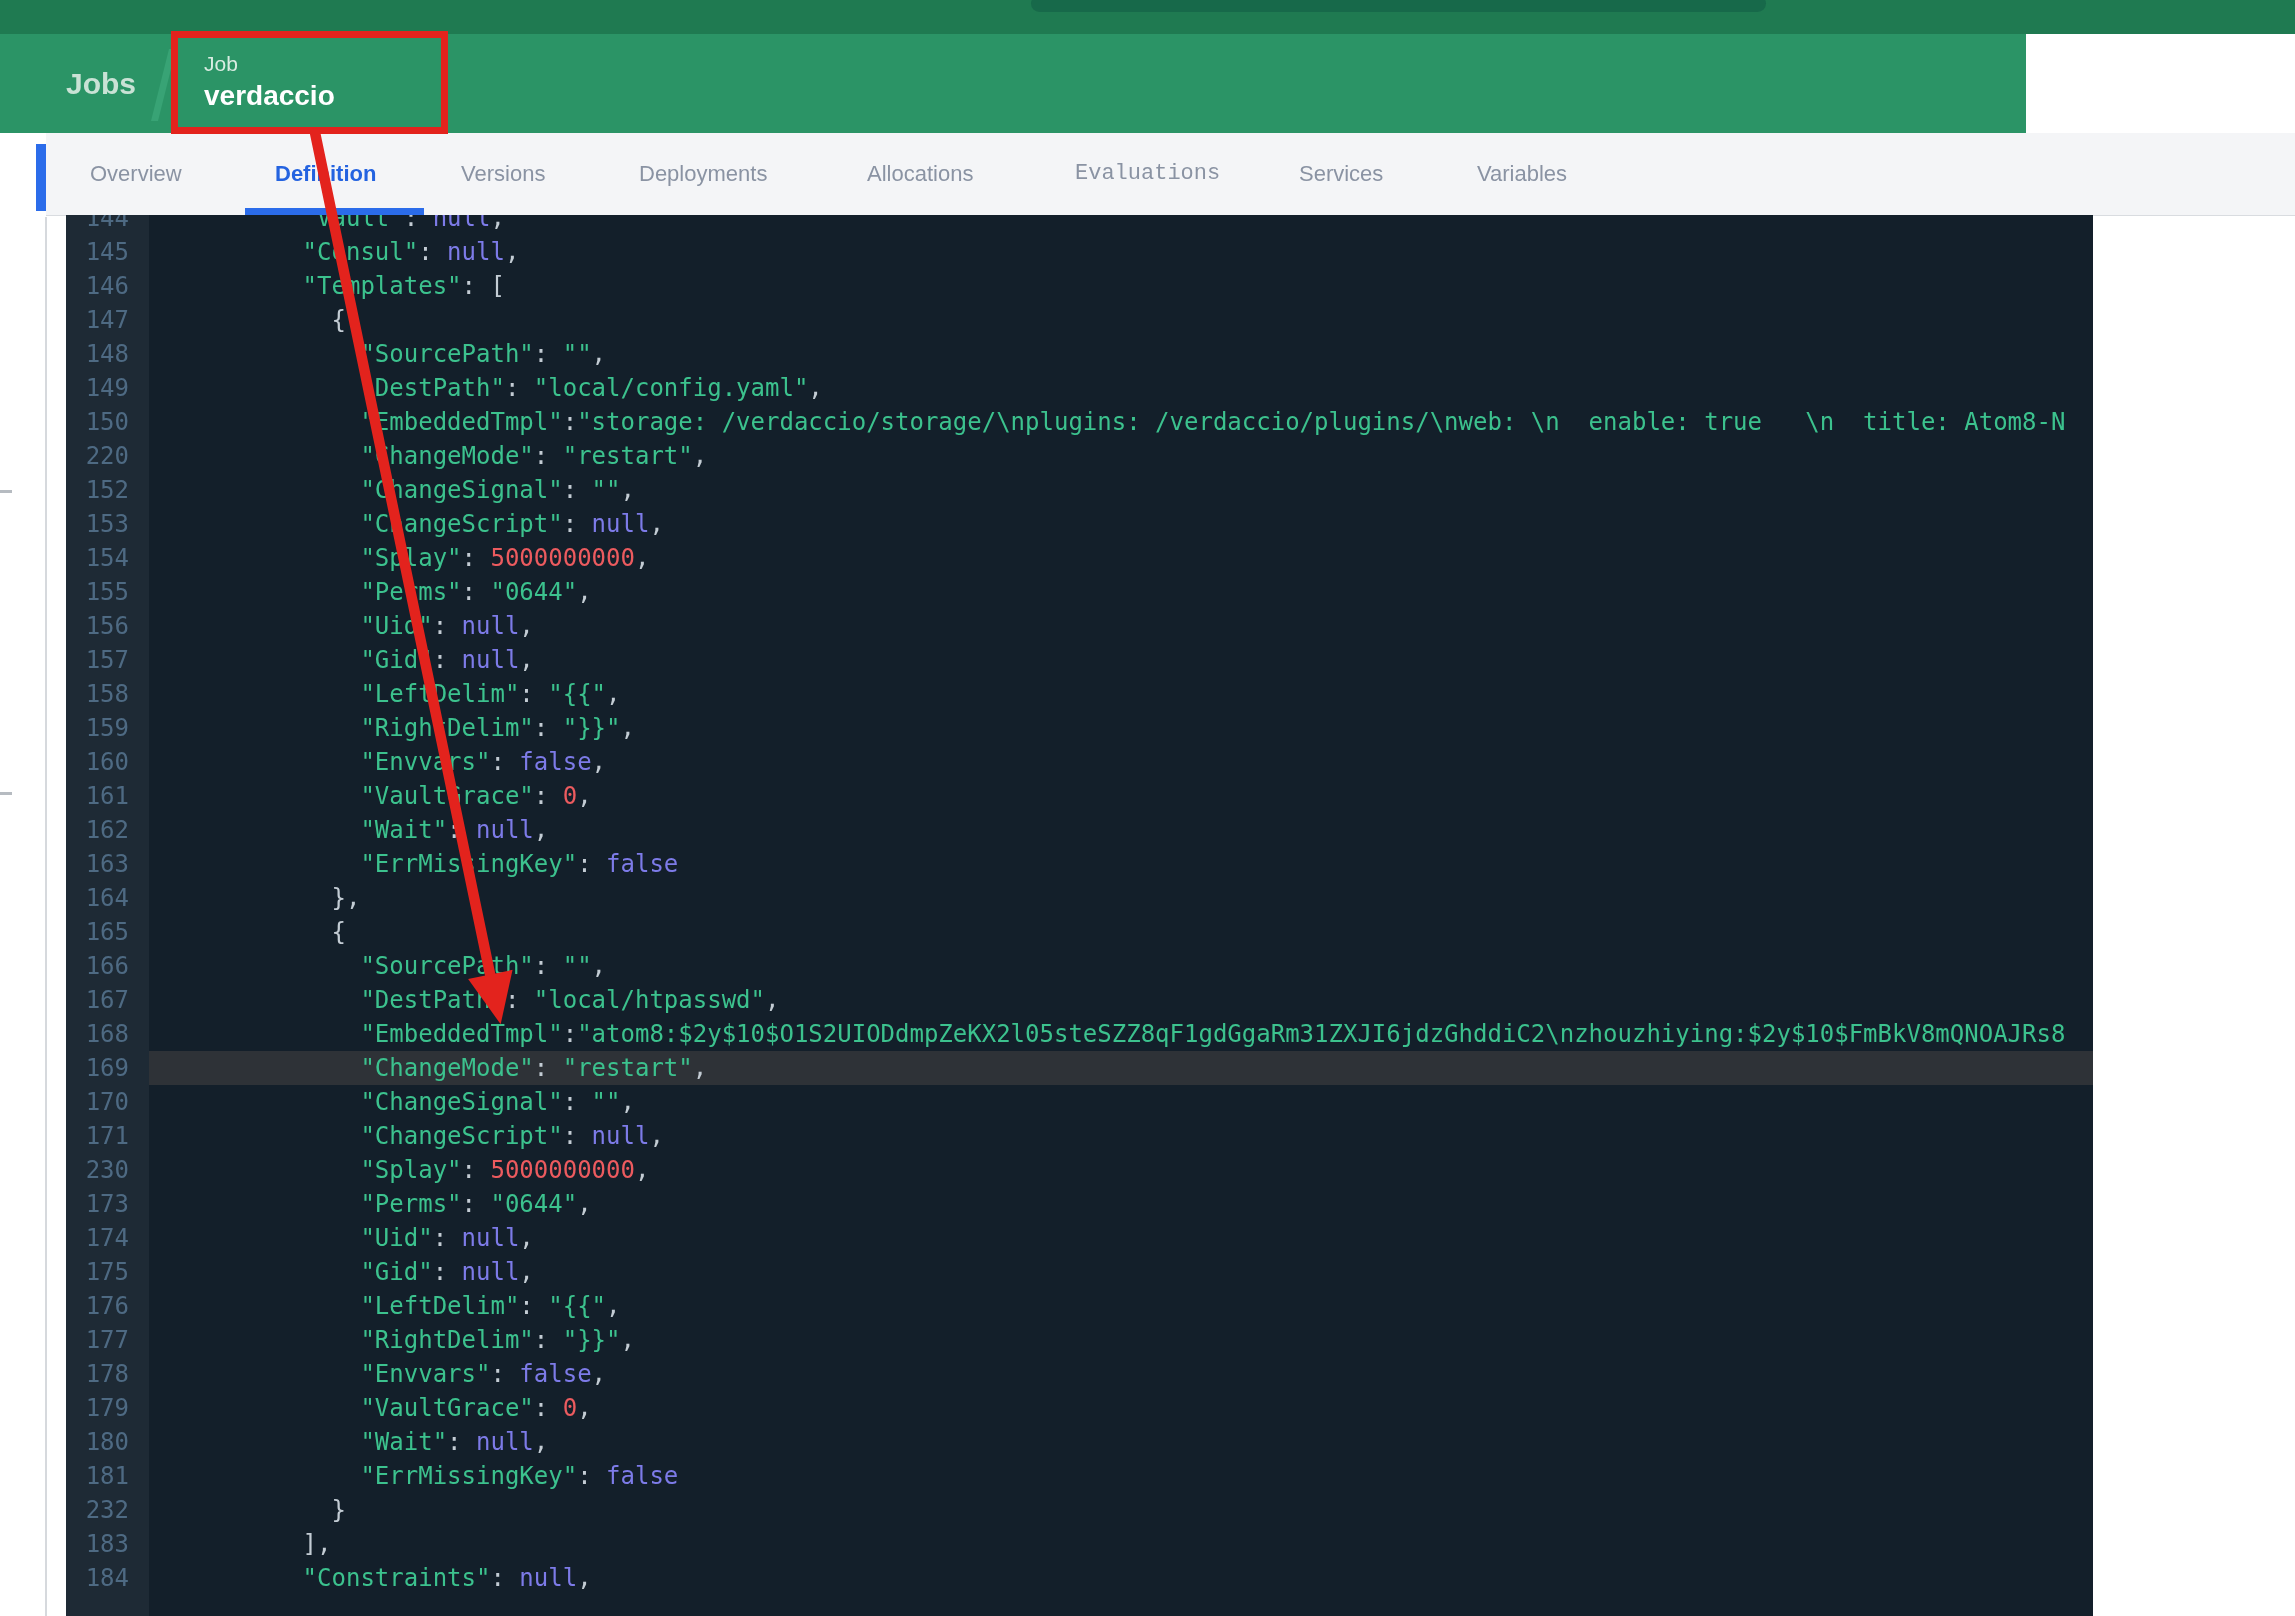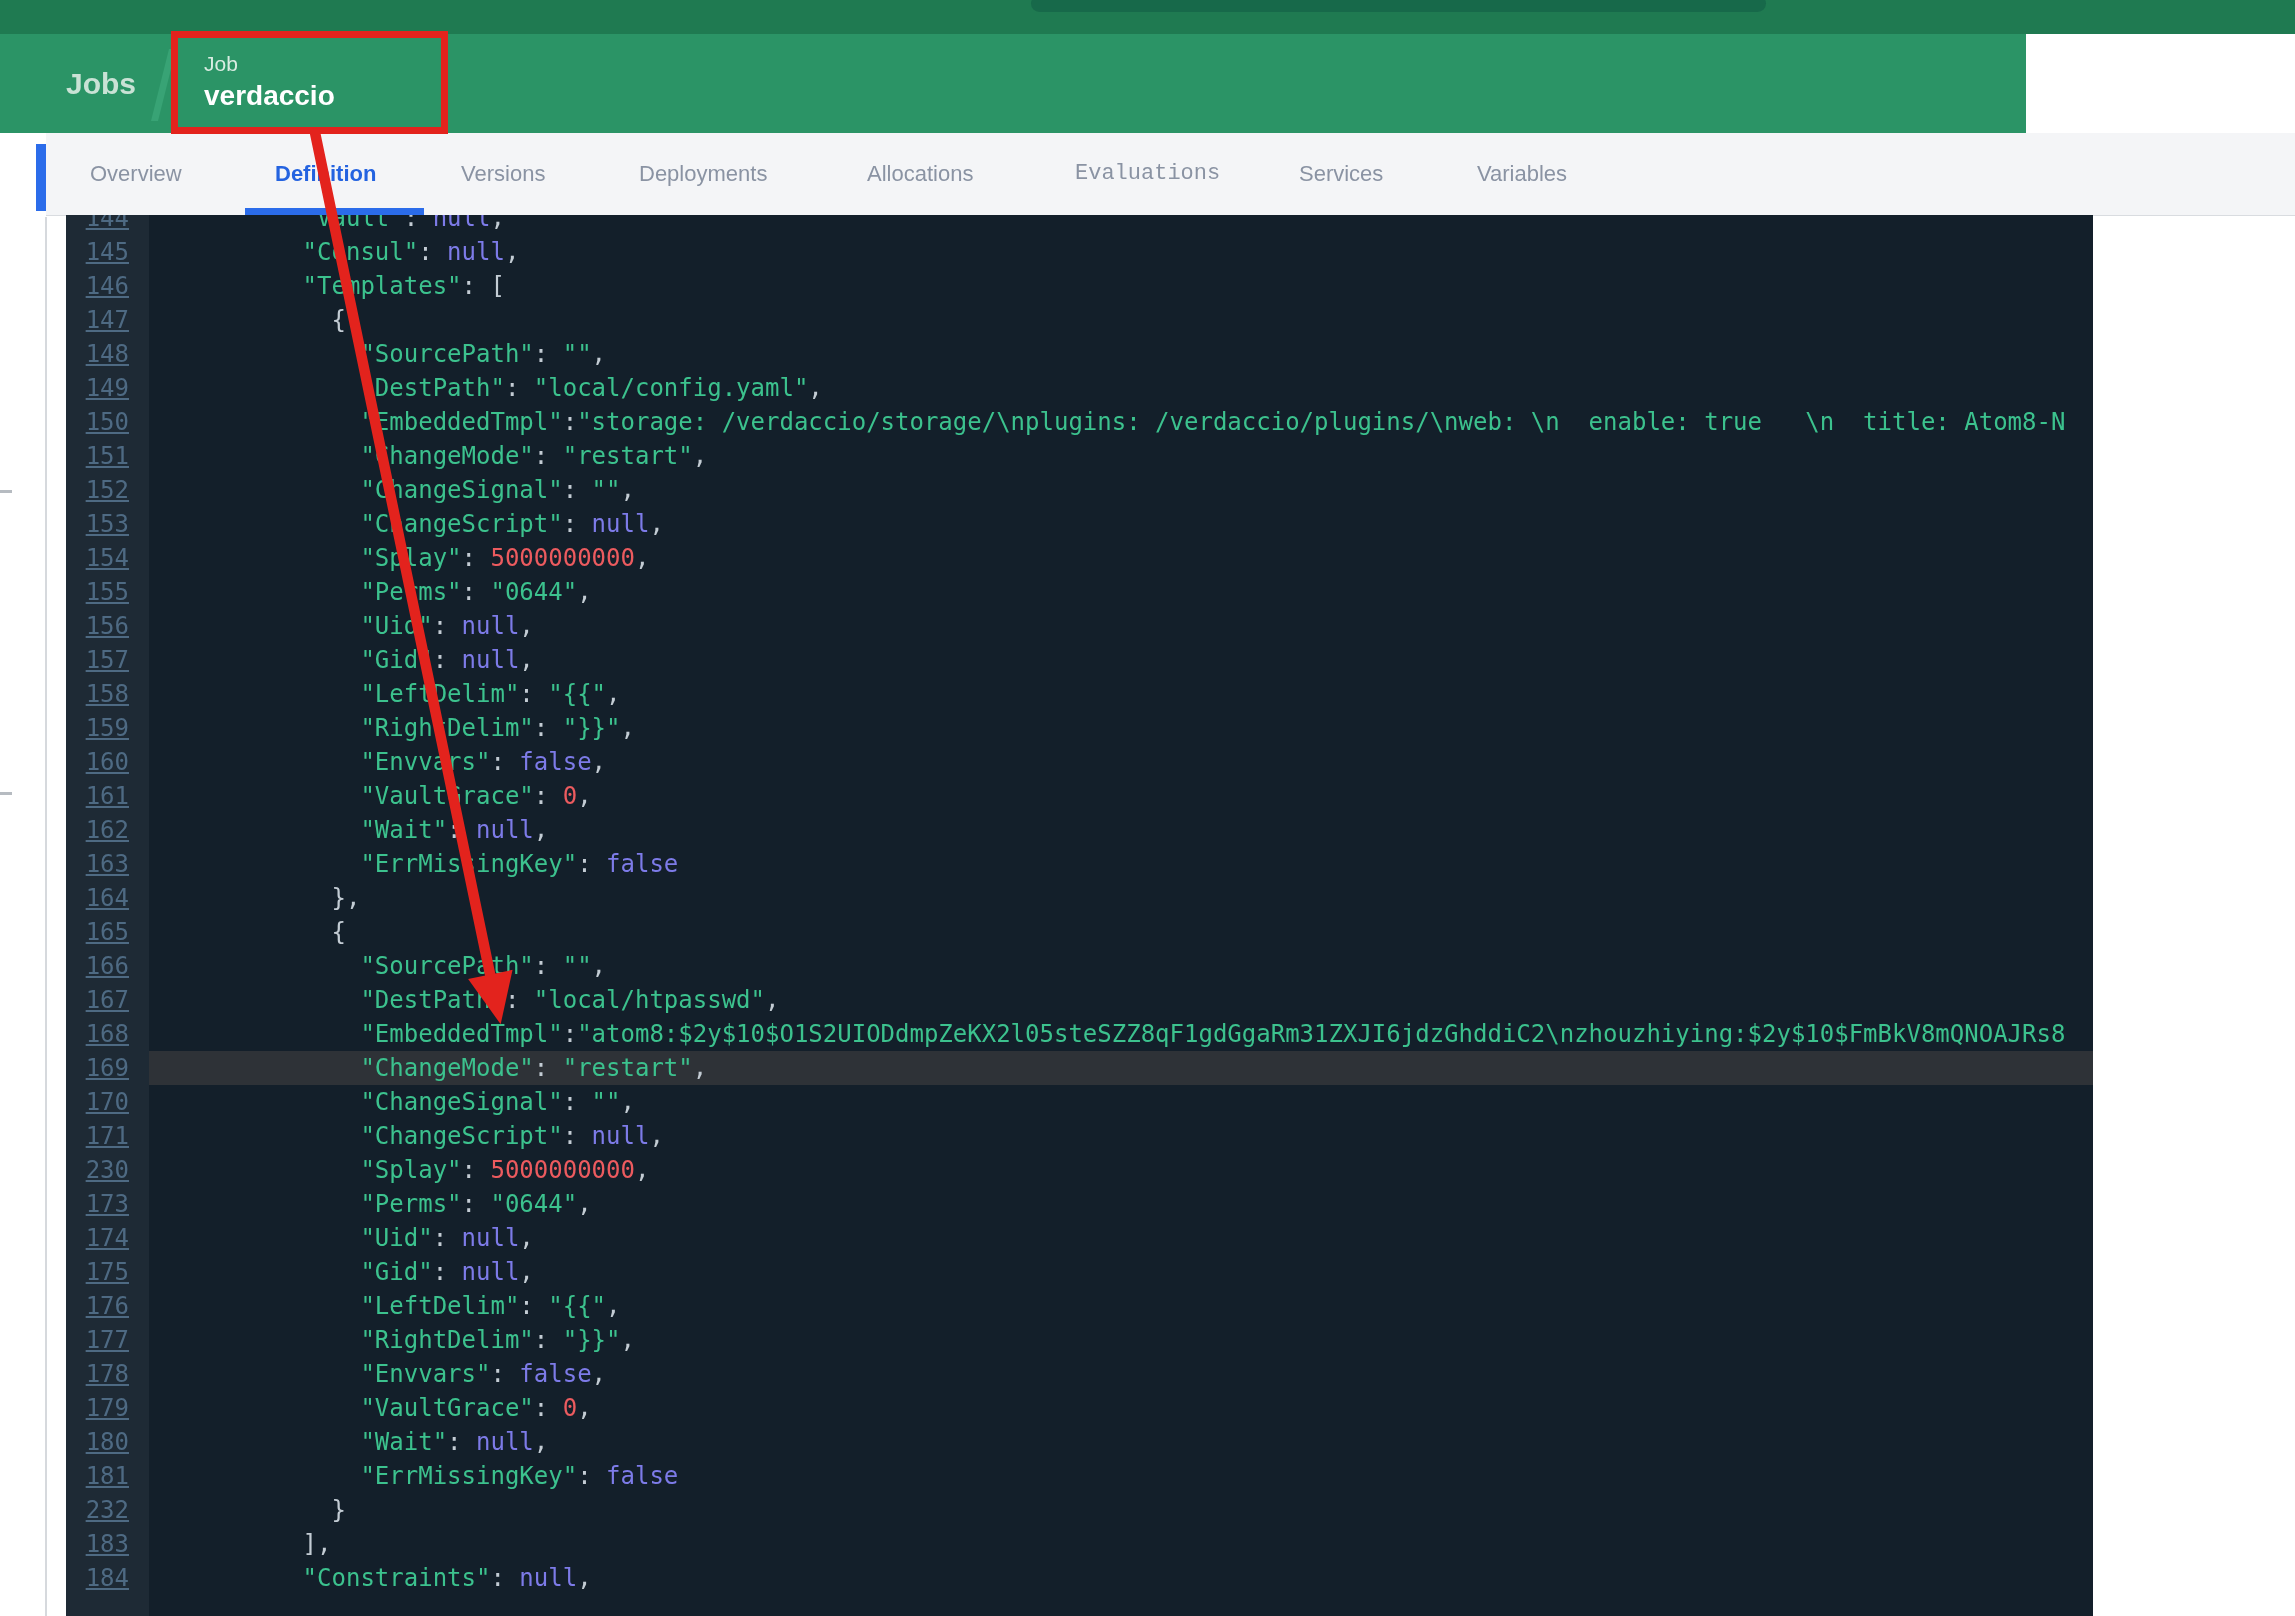--- a/index.html
+++ b/index.html
@@ -47,21 +47,21 @@
   .rail-dash{position:absolute;left:0;width:12.3px;height:2.6px;background:#b6bbc1;}
   .rail-dash.d1{top:273px;}  
   .rail-dash.d2{top:575px;}  
   
   .codepanel{position:absolute;left:66px;top:215px;width:2027px;height:1401px;
     background:linear-gradient(90deg,#1e2a35 0,#1e2a35 83px,#131f2a 83px);
     overflow:hidden;z-index:5;
     font-family:"DejaVu Sans Mono",monospace;font-size:24px;line-height:34px;}
   .rows{margin-top:-14px;}
   .row{display:flex;height:34px;white-space:pre;}
-  .ln{width:63px;padding-right:20px;text-align:right;color:#4e6a83;flex:none;text-decoration:underline;}
+  .ln{width:63px;padding-right:20px;text-align:right;color:#4e6a83;flex:none;}
   .code{flex:1;padding-left:38px;color:#c3ccd4;overflow:hidden;}
   .row.hl .code{background:#2e3237;}
   .tok-s{color:#3cc28e;}
   .tok-k{color:#7d7be8;}
   .tok-d{color:#ec5b5f;}
   
   .anno-arrow{position:absolute;left:0;top:0;width:2295px;height:1616px;
     z-index:40;pointer-events:none;}
 </style>
 </head>
@@ -105,21 +105,21 @@
 
 <div class="codepanel">
   <div class="rows" id="rows-holder">
       <div class="row"><div class="ln">144</div><div class="code">        <span class="tok-s">"Vault"</span>: <span class="tok-k">null</span>,</div></div>
       <div class="row"><div class="ln">145</div><div class="code">        <span class="tok-s">"Consul"</span>: <span class="tok-k">null</span>,</div></div>
       <div class="row"><div class="ln">146</div><div class="code">        <span class="tok-s">"Templates"</span>: [</div></div>
       <div class="row"><div class="ln">147</div><div class="code">          {</div></div>
       <div class="row"><div class="ln">148</div><div class="code">            <span class="tok-s">"SourcePath"</span>: <span class="tok-s">""</span>,</div></div>
       <div class="row"><div class="ln">149</div><div class="code">            <span class="tok-s">"DestPath"</span>: <span class="tok-s">"local/config.yaml"</span>,</div></div>
       <div class="row"><div class="ln">150</div><div class="code">            <span class="tok-s">"EmbeddedTmpl"</span>:<span class="tok-s">"storage: /verdaccio/storage/\nplugins: /verdaccio/plugins/\nweb: \n  enable: true   \n  title: Atom8-N</span></div></div>
-      <div class="row"><div class="ln">151</div><div class="code">            <span class="tok-s">"ChangeMode"</span>: <span class="tok-s">"restart"</span>,</div></div>
+      <div class="row"><div class="ln">220</div><div class="code">            <span class="tok-s">"ChangeMode"</span>: <span class="tok-s">"restart"</span>,</div></div>
       <div class="row"><div class="ln">152</div><div class="code">            <span class="tok-s">"ChangeSignal"</span>: <span class="tok-s">""</span>,</div></div>
       <div class="row"><div class="ln">153</div><div class="code">            <span class="tok-s">"ChangeScript"</span>: <span class="tok-k">null</span>,</div></div>
       <div class="row"><div class="ln">154</div><div class="code">            <span class="tok-s">"Splay"</span>: <span class="tok-d">5000000000</span>,</div></div>
       <div class="row"><div class="ln">155</div><div class="code">            <span class="tok-s">"Perms"</span>: <span class="tok-s">"0644"</span>,</div></div>
       <div class="row"><div class="ln">156</div><div class="code">            <span class="tok-s">"Uid"</span>: <span class="tok-k">null</span>,</div></div>
       <div class="row"><div class="ln">157</div><div class="code">            <span class="tok-s">"Gid"</span>: <span class="tok-k">null</span>,</div></div>
       <div class="row"><div class="ln">158</div><div class="code">            <span class="tok-s">"LeftDelim"</span>: <span class="tok-s">"{{"</span>,</div></div>
       <div class="row"><div class="ln">159</div><div class="code">            <span class="tok-s">"RightDelim"</span>: <span class="tok-s">"}}"</span>,</div></div>
       <div class="row"><div class="ln">160</div><div class="code">            <span class="tok-s">"Envvars"</span>: <span class="tok-k">false</span>,</div></div>
       <div class="row"><div class="ln">161</div><div class="code">            <span class="tok-s">"VaultGrace"</span>: <span class="tok-d">0</span>,</div></div>

